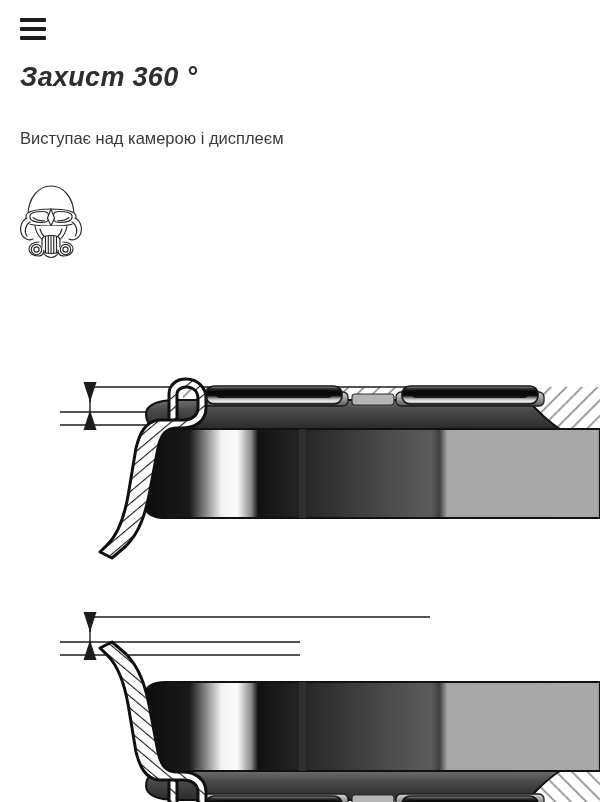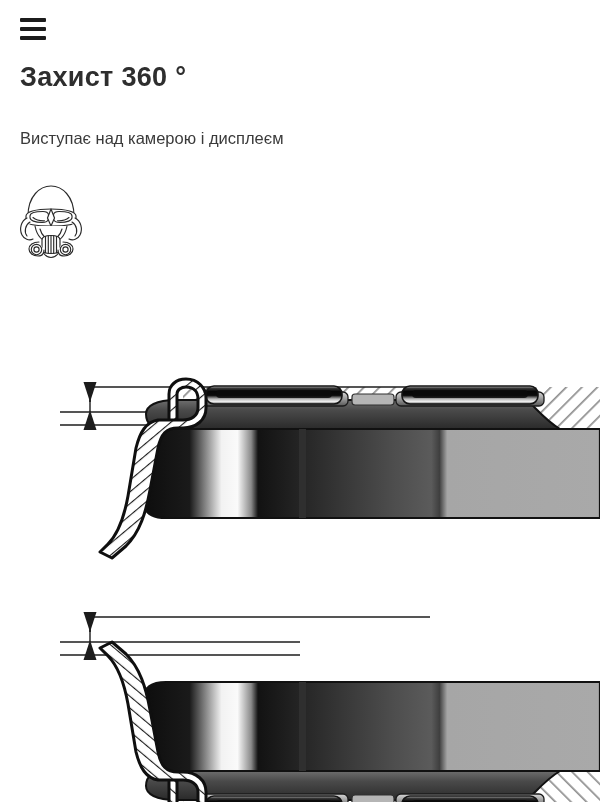--- a/index.html
+++ b/index.html
@@ -45,20 +45,21 @@
     background: #1c1c1c;
     border-radius: 1px;
   }
 
   .title {
     position: absolute;
     left: 20px;
     top: 62px;
     font-size: 27px;
     font-weight: bold;
+    font-style: italic;
     letter-spacing: 0.3px;
     color: #2e2e2e;
     white-space: nowrap;
     margin: 0;
   }
 
   .subtitle {
     position: absolute;
     left: 20px;
     top: 129px;

